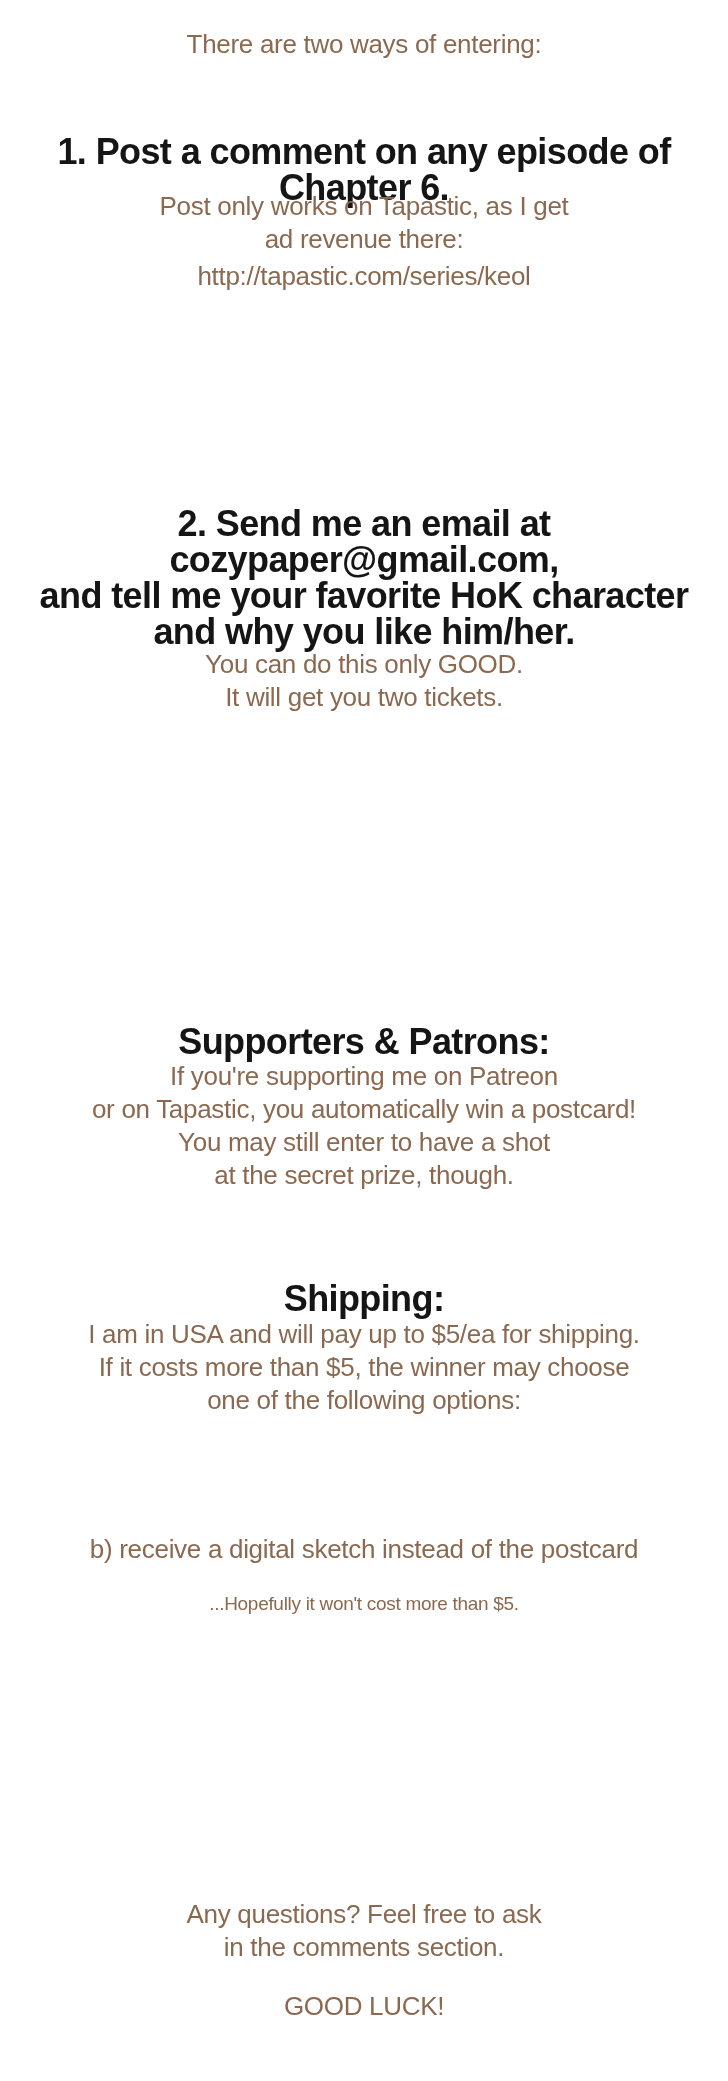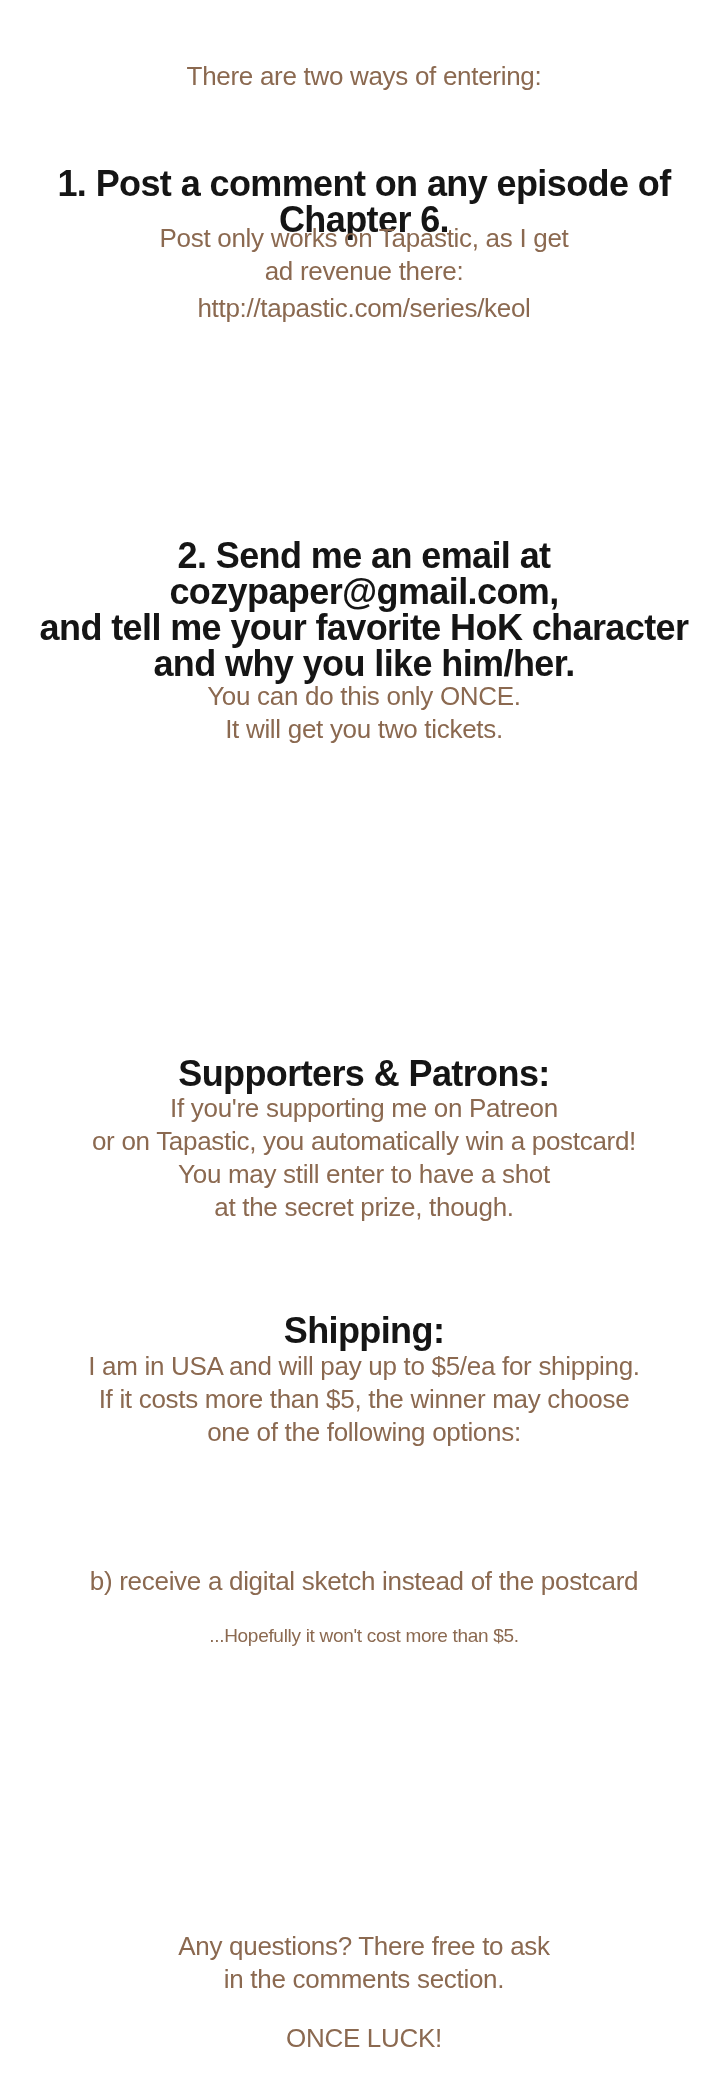--- a/index.html
+++ b/index.html
@@ -18,21 +18,20 @@
   .txt {
     position: absolute;
     left: 0;
     width: 100%;
     text-align: center;
     white-space: pre-line;
     color: var(--body-color, #8b6950);
     font-size: 26px;
     line-height: 33px;
     letter-spacing: -0.3px;
-    margin-top: 32px;
   }
   .heading {
     color: var(--heading-color, #151515);
     font-weight: bold;
     font-size: 36px;
     line-height: 36px;
     letter-spacing: -0.6px;
   }
   .note {
     font-size: 19px;
@@ -51,21 +50,21 @@
   <div class="txt" style="top:190px">Post only works on Tapastic, as I get
 ad revenue there:</div>
 
   <div class="txt" style="top:260px">http://tapastic.com/series/keol</div>
 
 
   <div class="txt heading" style="top:506px">2. Send me an email at cozypaper@gmail.com,
 and tell me your favorite HoK character
 and why you like him/her.</div>
 
-  <div class="txt" style="top:648px">You can do this only ONCE.
+  <div class="txt" style="top:648px">You can do this only GOOD.
 It will get you two tickets.</div>
 
 
   <div class="txt heading" style="top:1024px">Supporters &amp; Patrons:</div>
 
   <div class="txt heading" style="top:1281px">Shipping:</div>
 
   <div class="txt" style="top:1060px">If you're supporting me on Patreon
 or on Tapastic, you automatically win a postcard!
 You may still enter to have a shot
@@ -74,18 +73,18 @@
   <div class="txt" style="top:1318px">I am in USA and will pay up to $5/ea for shipping.
 If it costs more than $5, the winner may choose
 one of the following options:</div>
 
 
   <div class="txt" style="top:1533px">b) receive a digital sketch instead of the postcard</div>
 
   <div class="txt note" style="top:1592px">...Hopefully it won't cost more than $5.</div>
 
 
-  <div class="txt" style="top:1898px">Any questions? There free to ask
+  <div class="txt" style="top:1898px">Any questions? Feel free to ask
 in the comments section.</div>
 
-  <div class="txt" style="top:1990px">ONCE LUCK!</div>
+  <div class="txt" style="top:1990px">GOOD LUCK!</div>
 
 </div>
 
 </body></html>

